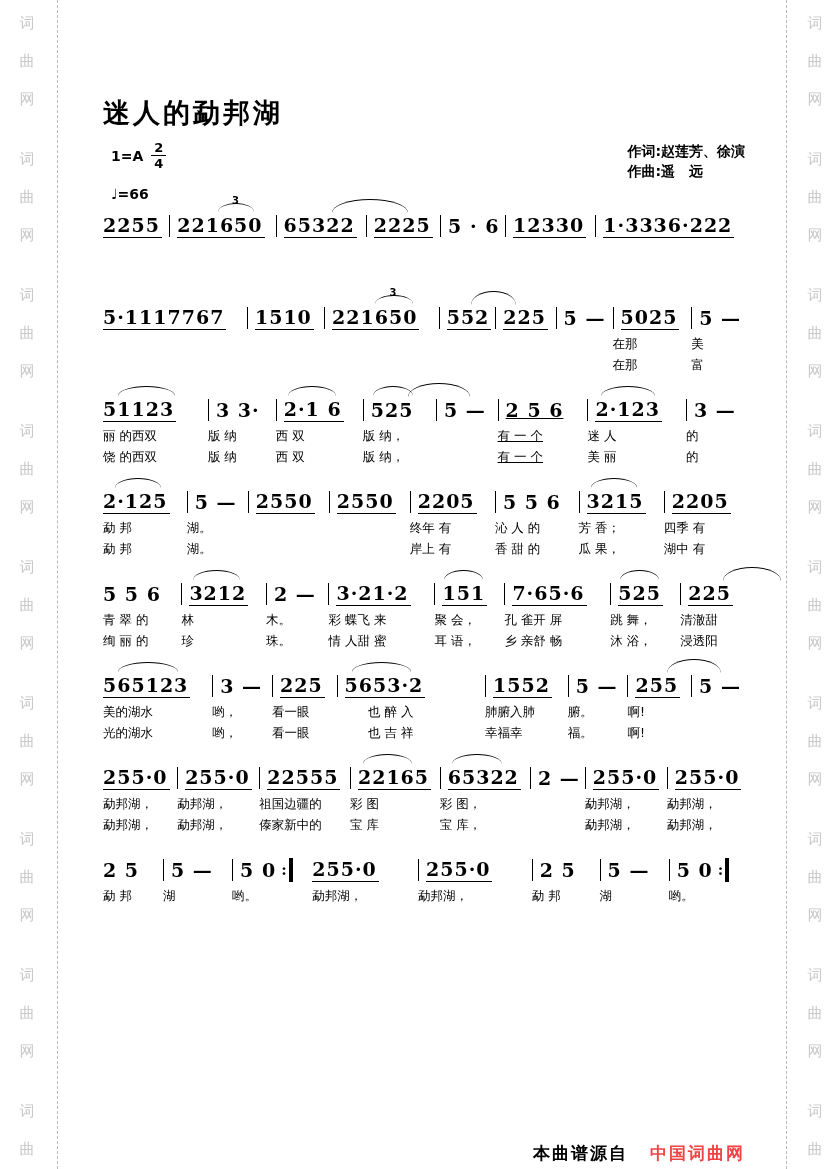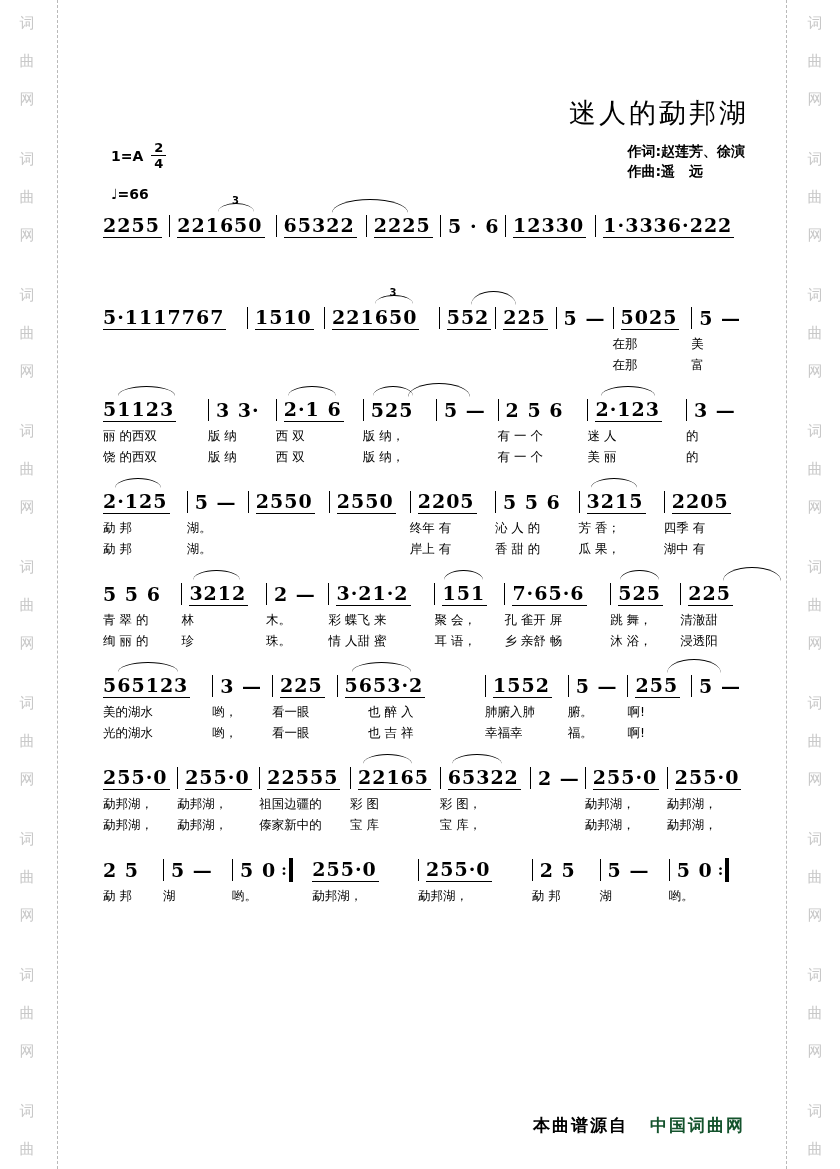--- a/index.html
+++ b/index.html
@@ -16,21 +16,21 @@
   }
   .wm-left{left:14px;}
   .wm-right{right:12px;}
   .wm-group{margin-bottom:22px;display:flex;flex-direction:column;align-items:center;}
   .dash-rule{position:absolute;top:0;bottom:0;width:0;border-left:1px dashed #b9b9b9;}
   .dash-left{left:57px;}
   .dash-right{left:786px;}
   
   .content{position:absolute;left:103px;top:0;width:646px;}
   .title{
-    text-align:right;margin-top:97px;font-size:27px;font-weight:normal;
+    text-align:left;margin-top:97px;font-size:27px;font-weight:bold;
     letter-spacing:3px;line-height:32px;
   }
   .header{display:flex;justify-content:space-between;margin-top:12px;height:58px;}
   .keyblock{font-size:14px;font-weight:bold;padding-left:8px;}
   .keyline{display:flex;align-items:center;gap:8px;}
   .frac{display:inline-flex;flex-direction:column;align-items:center;font-size:13px;line-height:13px;}
   .frac .num{border-bottom:1px solid #000;padding:0 3px 1px;}
   .frac .den{padding-top:1px;}
   .tempo{font-size:14px;margin-top:16px;}
   .credits{text-align:left;font-size:14px;font-weight:bold;line-height:20px;padding-right:4px;}
@@ -348,21 +348,21 @@
           <div class="m-lyric">版 纳，</div>
         </div>
         <div class="measure" style="flex-grow: 2;">
           <div class="m-notes">
             <span class="bar"></span>
             <span class="notes-text">5 —</span>
           </div>
           <div class="m-lyric"></div>
           <div class="m-lyric"></div>
         </div>
-        <div class="measure" style="flex-grow: 4.5;">
+        <div class="measure" style="flex-grow: 4.5; text-decoration: underline;">
           <div class="m-notes">
             <span class="bar"></span>
             <span class="notes-text">2 5 6</span>
           </div>
           <div class="m-lyric">有 一 个</div>
           <div class="m-lyric">有 一 个</div>
         </div>
         <div class="measure" style="flex-grow: 4.9;">
           <div class="m-notes">
             <span class="bar"></span>
@@ -718,14 +718,14 @@
           </div>
           <div class="m-lyric">哟。</div>
           <div class="m-lyric"></div>
         </div>
       </div>
     </div>
 </div>
 
 <div class="footer">
   <span>本曲谱源自</span>
-  <span style="color: #14532d;">中国词曲网</span>
+  <span style="color: #ef4444; margin-top: 28px;">中国词曲网</span>
 </div>
 
 </body></html>

